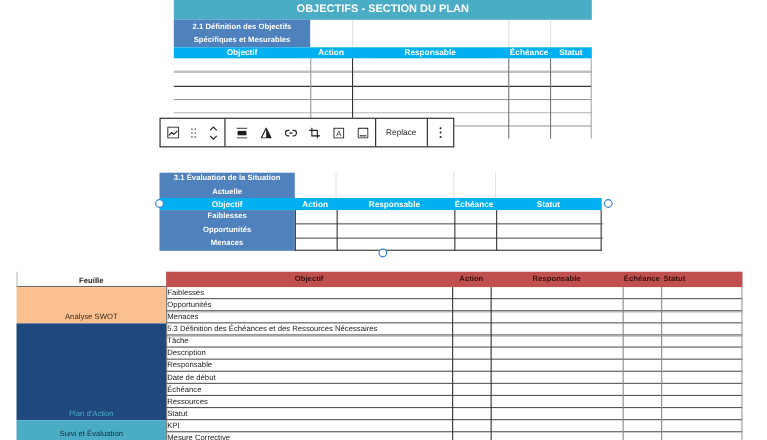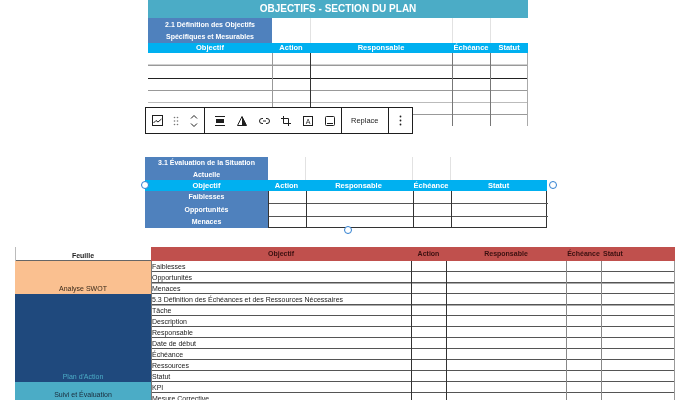--- a/index.html
+++ b/index.html
@@ -1,20 +1,20 @@
 <!DOCTYPE html>
 <html><head>
 <meta charset="utf-8">
 <style>
   * { box-sizing: border-box; margin: 0; padding: 0; }
   body { width: 697px; height: 400px; background: #ffffff; position: relative; overflow: hidden; font-family: "Liberation Sans", sans-serif; }
   .abs { position: absolute; }
 
   
-  #top-table { left: 148px; top: 0; width: 380px; height: 126px; }
+  #top-table { left: 158px; top: 0; width: 380px; height: 126px; }
   .title-bar { position: absolute; background: #4BACC6; color: #fff; font-weight: bold; text-align: center; }
   .sub-label { position: absolute; background: #4F81BD; color: #fff; font-weight: bold; font-size: 7px; text-align: center; line-height: 12px; }
   .hdr-row { position: absolute; background: #00B0F0; color: #fff; font-weight: bold; font-size: 7.5px; }
   .hdr-row span { position: absolute; top: 0; text-align: center; }
   .vline { position: absolute; width: 1px; background: #333; }
   .hline { position: absolute; height: 1px; background: #222; }
   .gline { position: absolute; height: 1px; background: #d0d0d0; }
   .gvline { position: absolute; width: 1px; background: #e2e2e2; }
 
   

